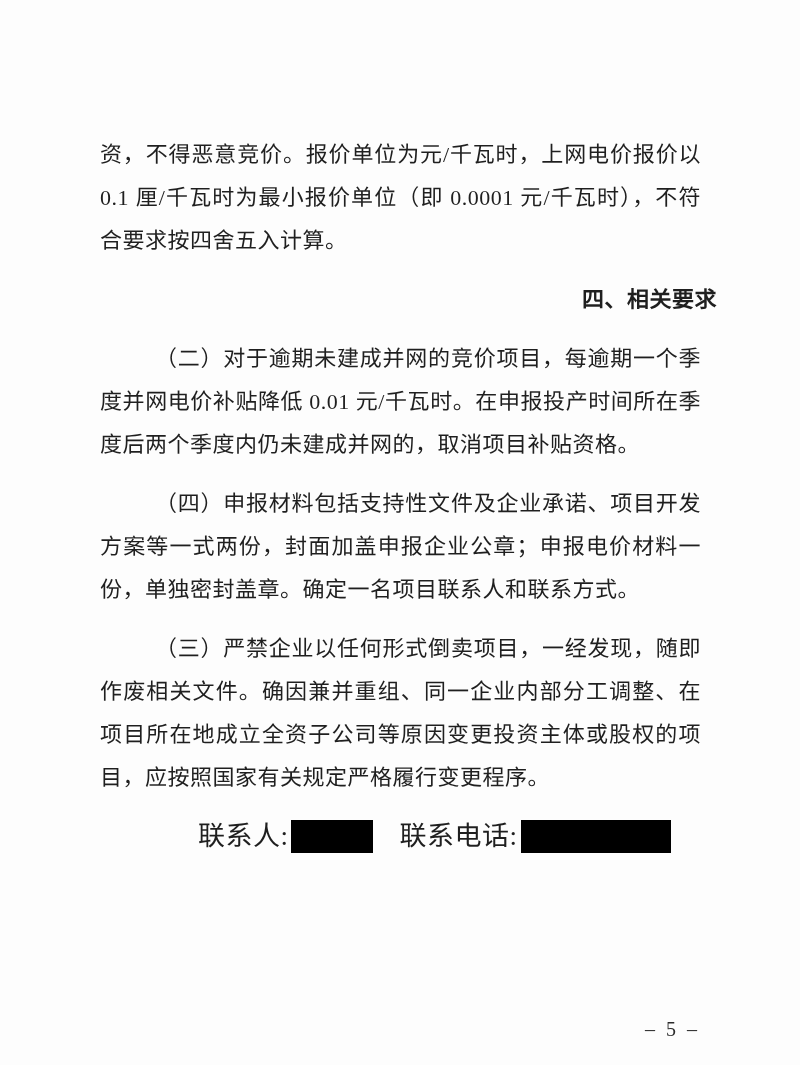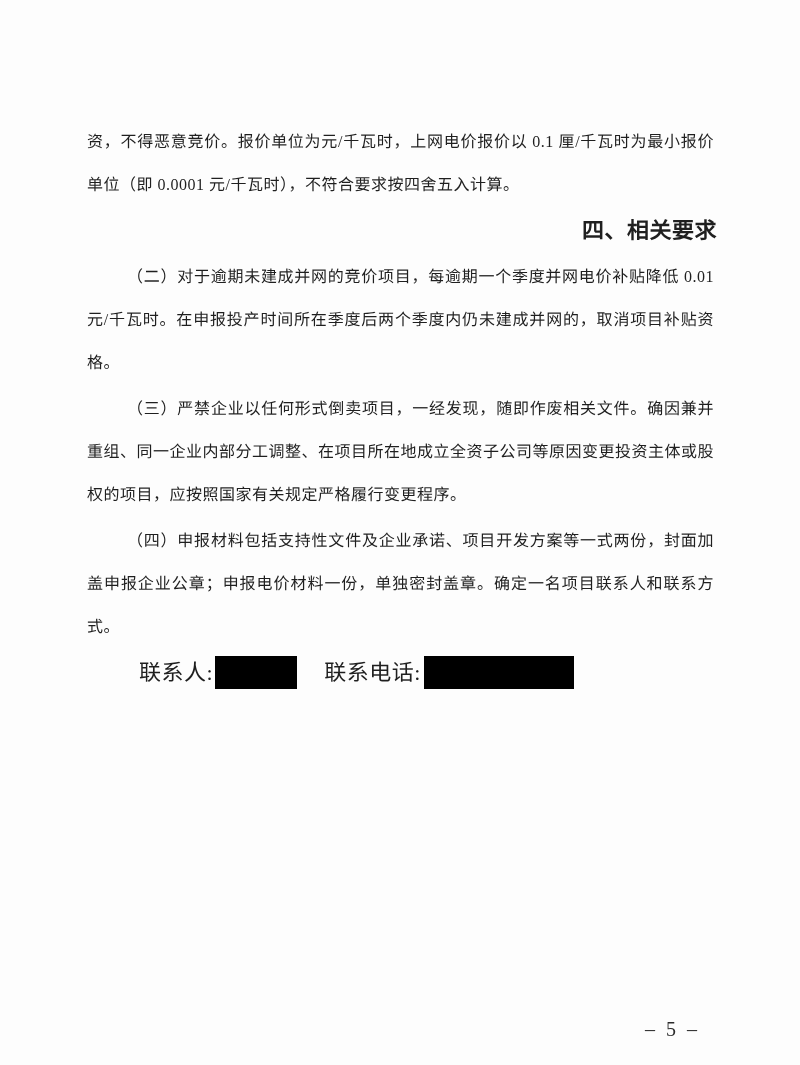--- a/index.html
+++ b/index.html
@@ -16,47 +16,48 @@
     font-family: "Liberation Serif", "DejaVu Serif", serif;
     color: #1f1f1f;
   }
   .content {
     position: absolute;
     left: 84px;
     top: 117px;
     width: 633px;
   }
   .body-text {
-    margin: 3px;
-    font-size: 16px;
+    margin: 16px;
+    font-size: 22px;
     line-height: 43px;
     text-align: justify;
     text-indent: 2.5em;
     letter-spacing: 0.5px;
   }
   .body-text.no-indent {
     text-indent: 0;
   }
   .section-heading {
     margin: 0;
     font-family: "Liberation Sans", "DejaVu Sans", sans-serif;
     font-weight: 700;
     font-size: 22px;
     line-height: 43px;
     text-indent: 2.4em;
     letter-spacing: 0.5px;
     text-align: right;
   }
   .contact-line {
     margin: 0;
-    font-size: 22px;
+    font-size: 27px;
     line-height: 43px;
     text-indent: 2.5em;
     letter-spacing: 0.5px;
     white-space: nowrap;
+    text-align: center;
   }
   .redaction {
     display: inline-block;
     height: 33px;
     background: #000000;
     vertical-align: middle;
     margin-top: -4px;
   }
   .redaction.name-box {
     width: 82px;
@@ -84,23 +85,23 @@
 <div class="page">
   <div class="content">
 
     <p class="body-text no-indent">资，不得恶意竞价。报价单位为元/千瓦时，上网电价报价以 0.1 厘/千瓦时为最小报价单位（即 0.0001 元/千瓦时），不符合要求按四舍五入计算。</p>
 
     <h2 class="section-heading">四、相关要求</h2>
 
 
     <p class="body-text">（二）对于逾期未建成并网的竞价项目，每逾期一个季度并网电价补贴降低 0.01 元/千瓦时。在申报投产时间所在季度后两个季度内仍未建成并网的，取消项目补贴资格。</p>
 
+    <p class="body-text">（四）申报材料包括支持性文件及企业承诺、项目开发方案等一式两份，封面加盖申报企业公章；申报电价材料一份，单独密封盖章。确定一名项目联系人和联系方式。</p>
+
     <p class="body-text">（三）严禁企业以任何形式倒卖项目，一经发现，随即作废相关文件。确因兼并重组、同一企业内部分工调整、在项目所在地成立全资子公司等原因变更投资主体或股权的项目，应按照国家有关规定严格履行变更程序。</p>
-
-    <p class="body-text">（四）申报材料包括支持性文件及企业承诺、项目开发方案等一式两份，封面加盖申报企业公章；申报电价材料一份，单独密封盖章。确定一名项目联系人和联系方式。</p>
 
 
     <p class="contact-line">
       <span>联系人:</span><span class="redaction name-box"></span><span class="phone-label">联系电话:</span><span class="redaction phone-box"></span>
     </p>
 
   </div>
 
   <div class="page-number">– 5 –</div>
 </div>

